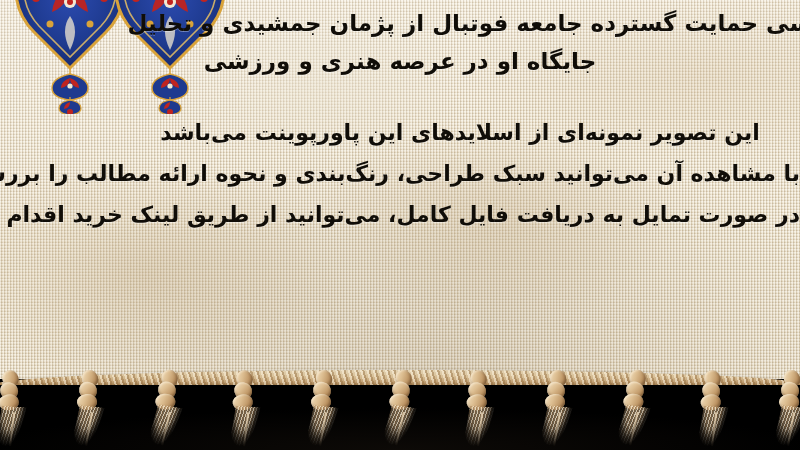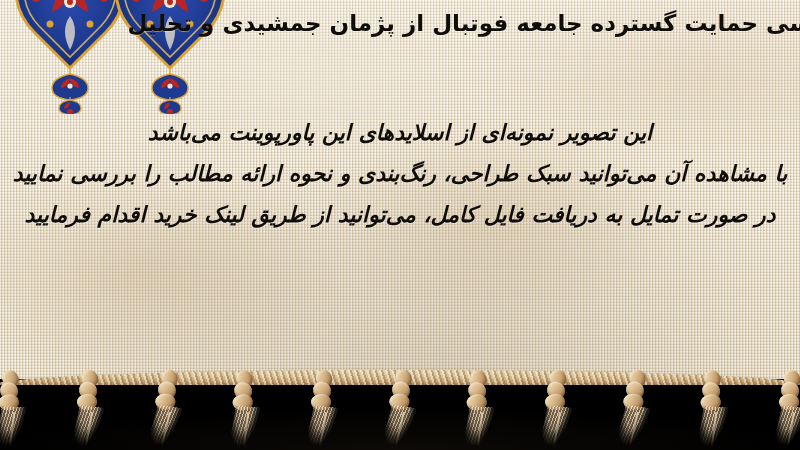--- a/index.html
+++ b/index.html
@@ -134,23 +134,22 @@
 
   .body-line {
     position: absolute;
     color: #100d08;
     font-weight: bold;
     font-size: 22px;
     line-height: 1.0;
     text-shadow: 0 1px 0 rgba(255,255,255,0.30);
     white-space: nowrap;
     text-align: center;
-    width: 800px;
+    width: 680px;
     right: 0;
-    font-style: italic;
   }
   #body-line-1 { top: 122px; }
   #body-line-2 { top: 163px; }
   #body-line-3 { top: 204px; }
 </style>
 </head>
 <body>
 
 <div id="slide">
 
@@ -231,20 +230,21 @@
       <circle cx="60" cy="142" r="2.6" fill="#f2e8d2"></circle>
       <path d="M60 156 q-11 2 -11 8 q0 6 11 7 q11 -1 11 -7 q0 -6 -11 -8 Z" fill="#1e3a8f" stroke="#d9a33a" stroke-width="1.2"></path>
       <path d="M60 158 q-6 2 -6 7 q6 -1 6 -7 Z" fill="#c0241f"></path>
       <circle cx="60" cy="168" r="3" fill="#c0241f"></circle>
       <line x1="60" y1="124" x2="60" y2="131" stroke="#d9a33a" stroke-width="1.4"></line>
       <line x1="60" y1="153" x2="60" y2="157" stroke="#d9a33a" stroke-width="1.2"></line>
     </svg>
   </div>
 
   <div class="headline" id="headline-line-1">سی حمایت گسترده جامعه فوتبال از پژمان جمشیدی و تحلیل</div>
+  <div class="headline" id="headline-line-2">جایگاه او در عرصه هنری و ورزشی</div>
 
   <div class="body-line" id="body-line-1">این تصویر نمونه‌ای از اسلایدهای این پاورپوینت می‌باشد</div>
   <div class="body-line" id="body-line-2">با مشاهده آن می‌توانید سبک طراحی، رنگ‌بندی و نحوه ارائه مطالب را بررسی نمایید</div>
   <div class="body-line" id="body-line-3">در صورت تمایل به دریافت فایل کامل، می‌توانید از طریق لینک خرید اقدام فرمایید</div>
 
   <div class="selvedge"></div>
 
   <div class="fringe-layer" id="fringe-layer">
       <div class="tassel" style="left: -6px; transform: rotate(-3deg);">
         <div class="knot-a"></div>

